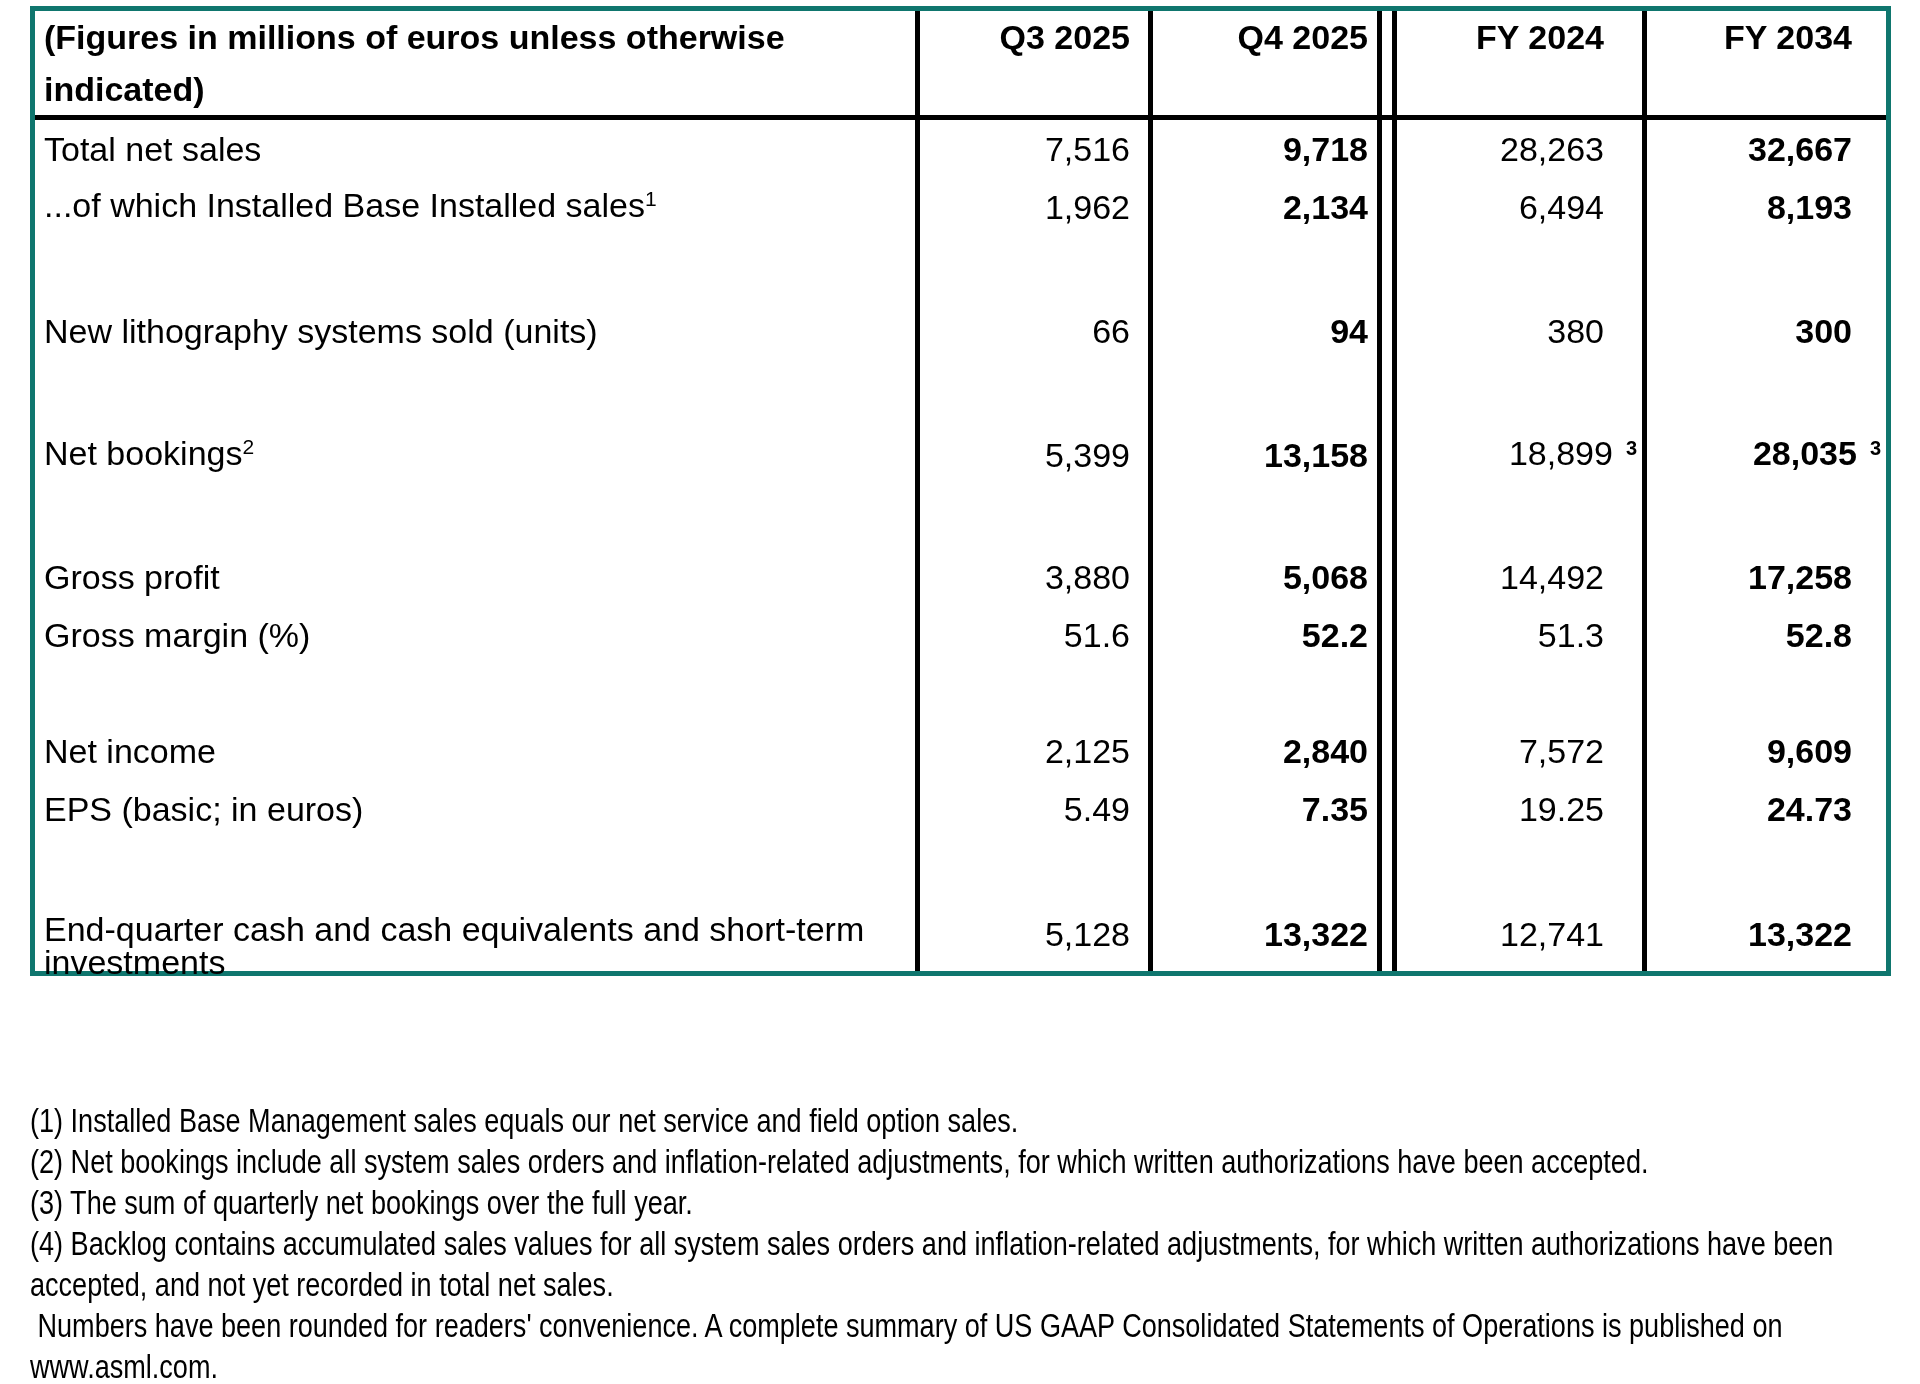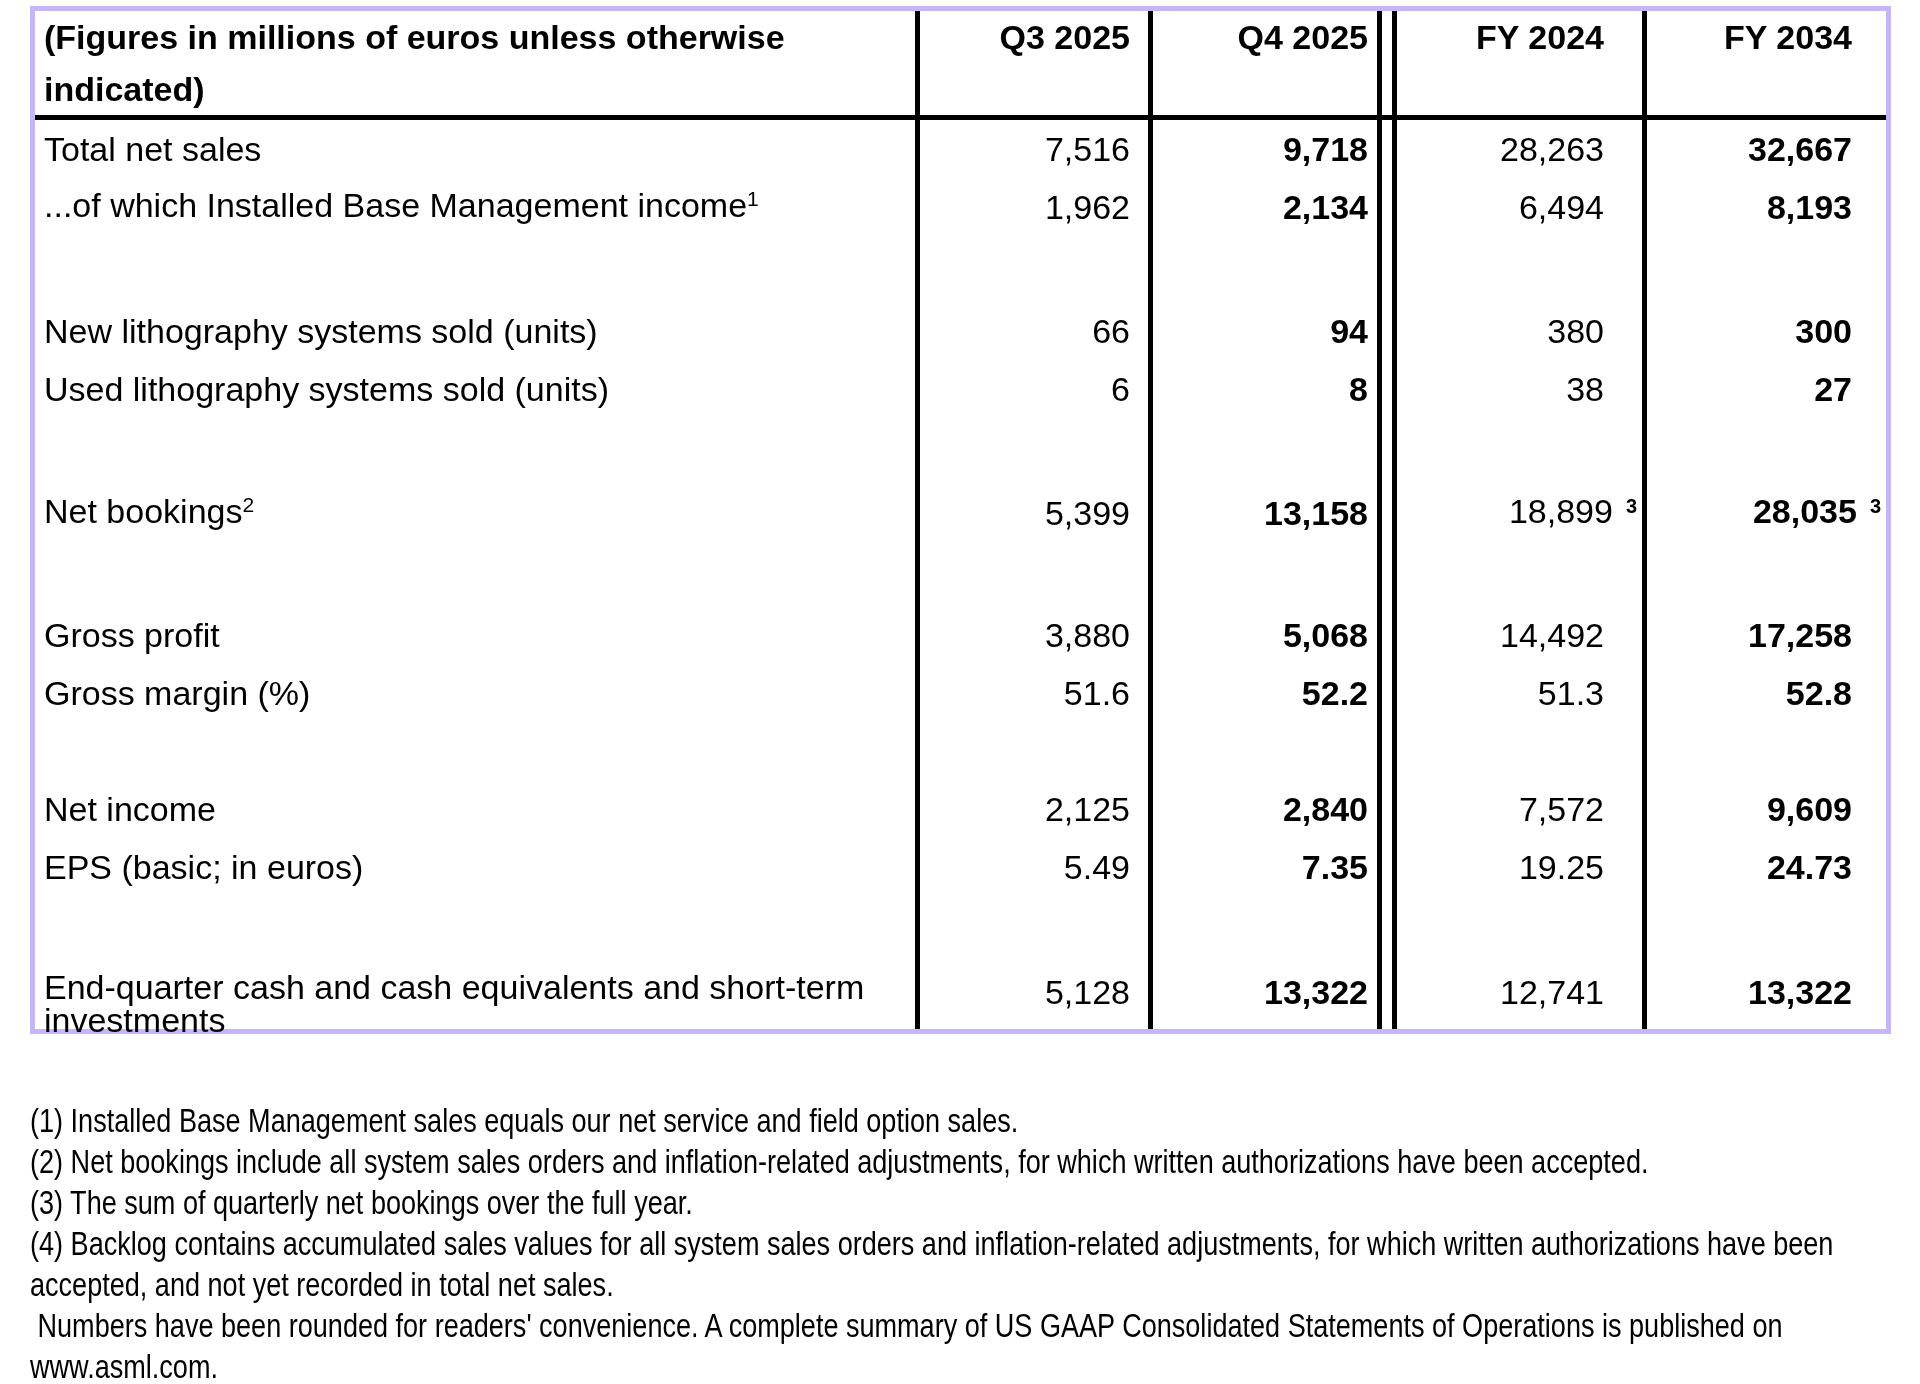--- a/index.html
+++ b/index.html
@@ -6,21 +6,21 @@
   body {
     width: 1920px; height: 1384px;
     background: #ffffff; color: #000000;
     font-family: "Liberation Sans", sans-serif;
     position: relative; overflow: hidden;
   }
 
   
   .frame {
     position: absolute; left: 30px; top: 6px;
-    border: 5px solid #c4b5fd; background: #fff;
+    border: 5px solid #0f766e; background: #fff;
   }
   table {
     border-collapse: separate; border-spacing: 0;
     table-layout: fixed; width: 1851px;
   }
   col.c1col { width: 885px; }
   col.c2col { width: 233px; }
   col.c3col { width: 229px; }
   col.gapcol { width: 15px; }
   col.c4col { width: 250px; }
@@ -98,21 +98,21 @@
     <tbody>
       <tr class="h58">
         <td class="lbl b"><span>Total net sales</span></td>
         <td class="num c2 b">7,516</td>
         <td class="num c3 b bold">9,718</td>
         <td class="b"></td>
         <td class="num c4 b">28,263</td>
         <td class="num c5 bold">32,667</td>
       </tr>
       <tr class="h58">
-        <td class="lbl b"><span>...of which Installed Base Management income</span><span class="sup">1</span></td>
+        <td class="lbl b"><span>...of which Installed Base Installed sales</span><span class="sup">1</span></td>
         <td class="num c2 b">1,962</td>
         <td class="num c3 b bold">2,134</td>
         <td class="b"></td>
         <td class="num c4 b">6,494</td>
         <td class="num c5 bold">8,193</td>
       </tr>
       <tr class="h66">
         <td class="b"></td>
           <td class="b"></td>
           <td class="b"></td>
@@ -120,28 +120,20 @@
           <td class="b"></td>
           <td></td>
       </tr>
       <tr class="h58">
         <td class="lbl b"><span>New lithography systems sold (units)</span></td>
         <td class="num c2 b">66</td>
         <td class="num c3 b bold">94</td>
         <td class="b"></td>
         <td class="num c4 b">380</td>
         <td class="num c5 bold">300</td>
-      </tr>
-      <tr class="h58">
-        <td class="lbl b"><span>Used lithography systems sold (units)</span></td>
-        <td class="num c2 b">6</td>
-        <td class="num c3 b bold">8</td>
-        <td class="b"></td>
-        <td class="num c4 b">38</td>
-        <td class="num c5 bold">27</td>
       </tr>
       <tr class="h66">
         <td class="b"></td>
           <td class="b"></td>
           <td class="b"></td>
           <td class="b"></td>
           <td class="b"></td>
           <td></td>
       </tr>
       <tr class="h58">

